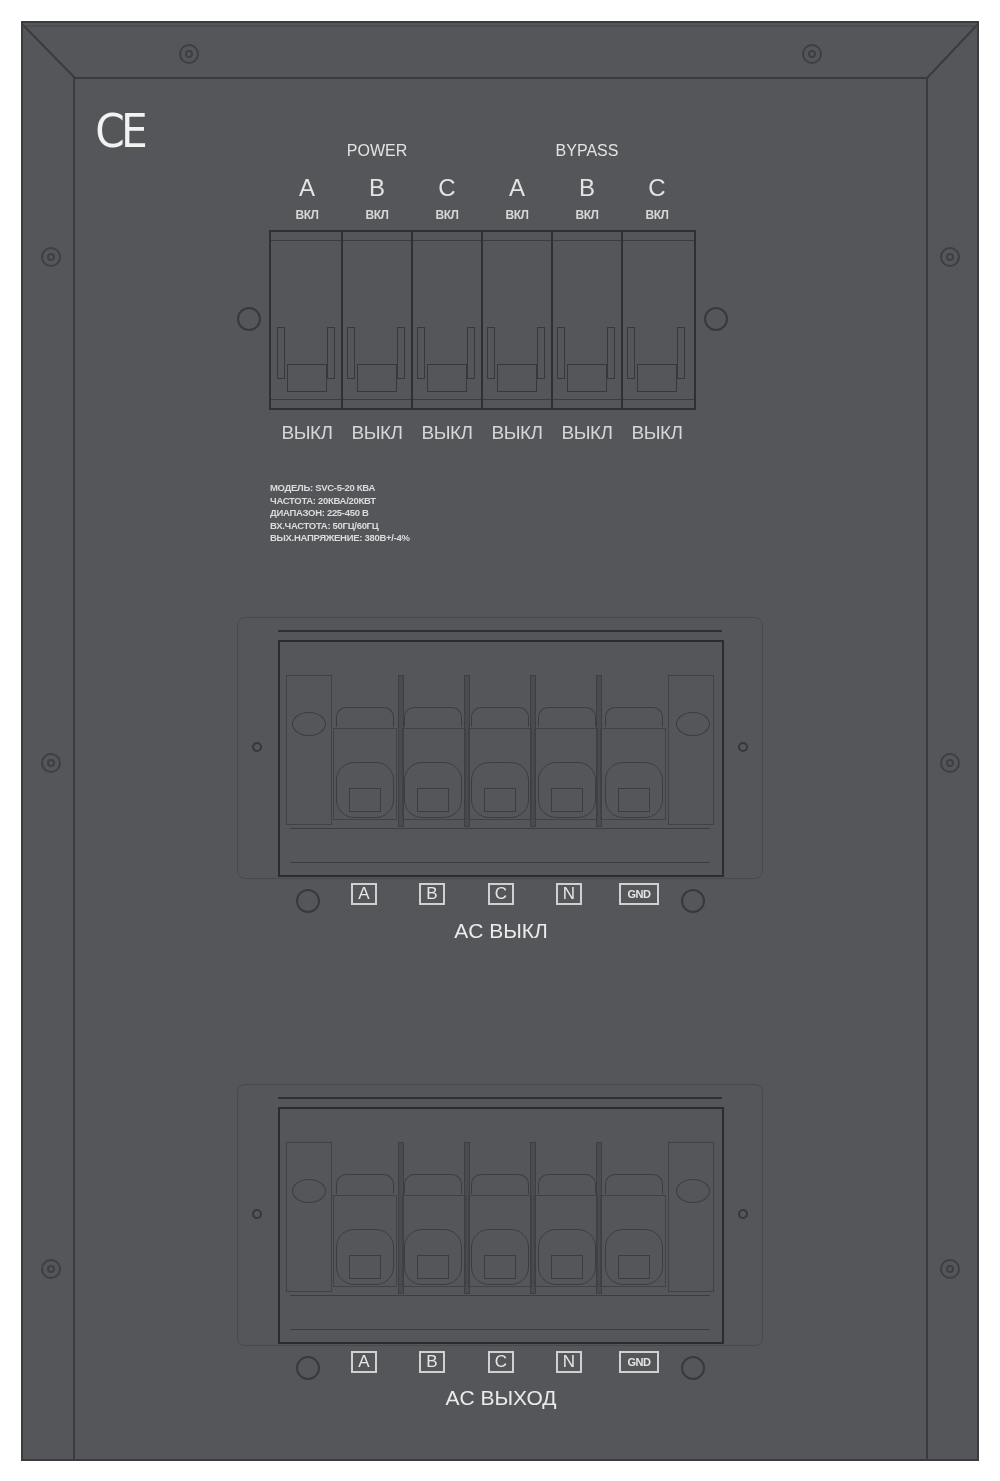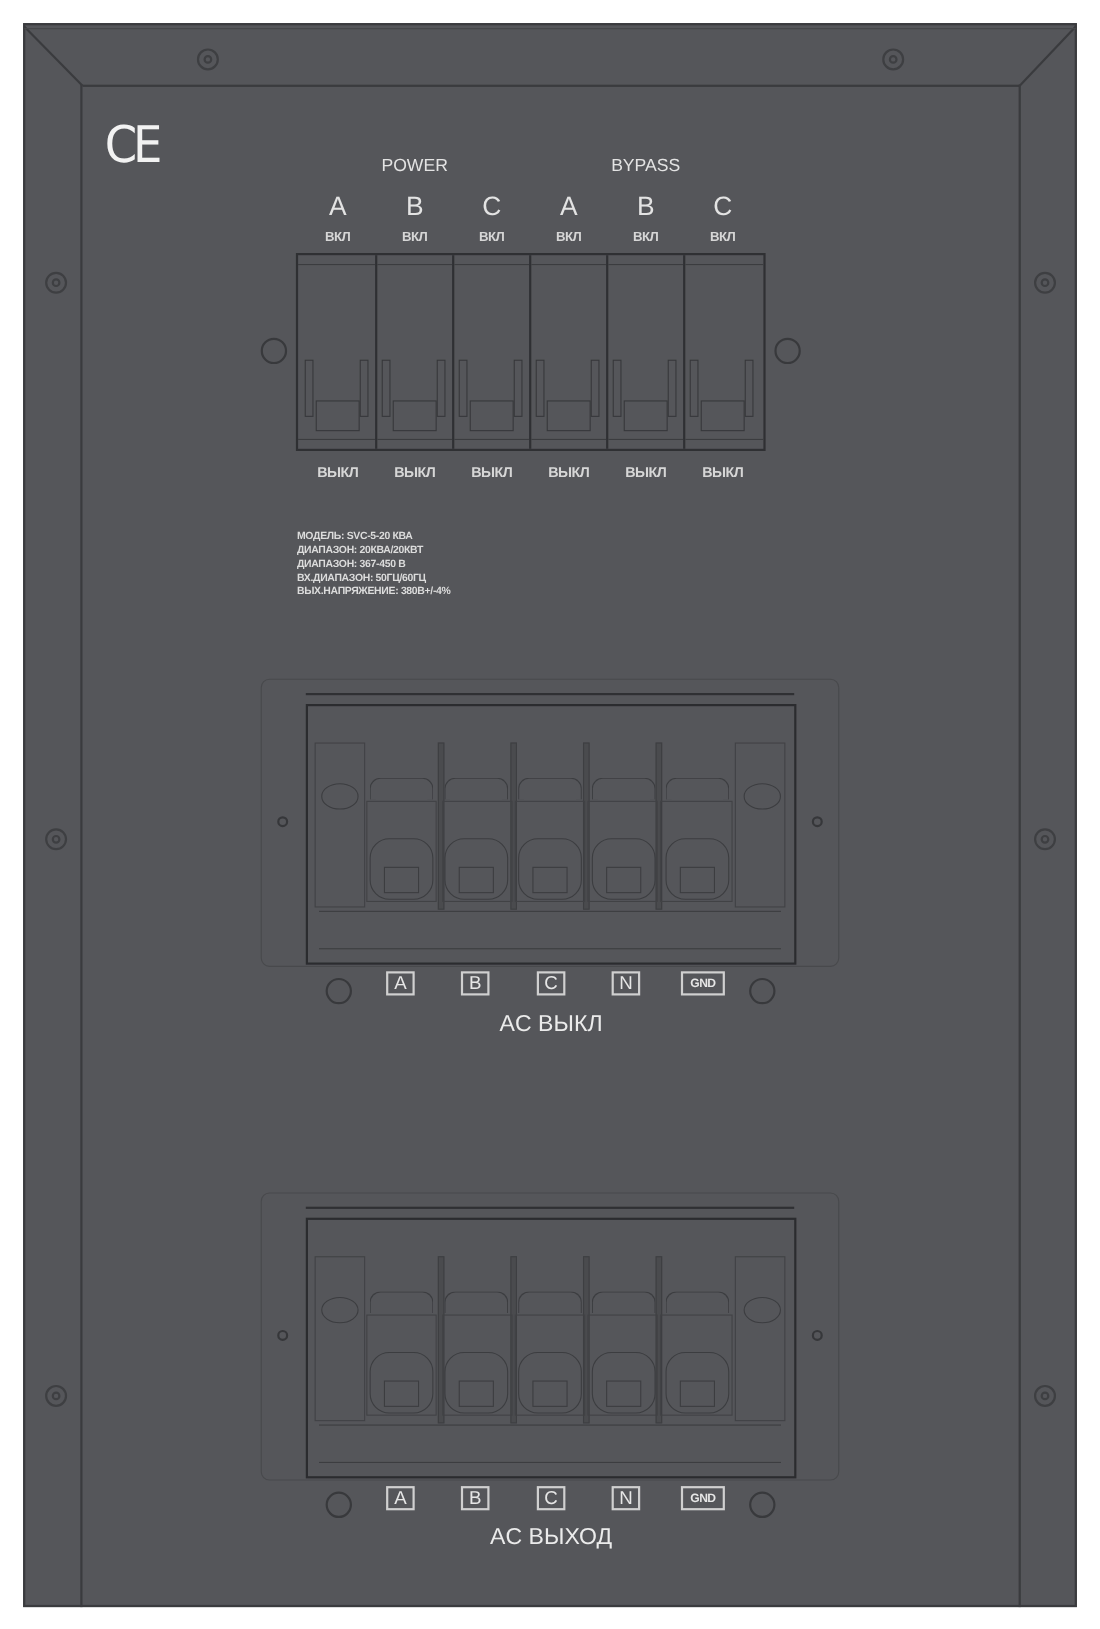--- a/index.html
+++ b/index.html
@@ -8,21 +8,21 @@
   .panel{position:absolute;left:21px;top:21px;width:958px;height:1440px;background:#55565a;border:2px solid #3a3b3e;box-sizing:border-box;}
   .frame-line{position:absolute;background:#3a3b3e;}
   .screw{position:absolute;width:20px;height:20px;border:2px solid #3e3f42;border-radius:50%;box-sizing:border-box;}
   .screw::after{content:"";position:absolute;left:4px;top:4px;width:8px;height:8px;border:2px solid #3e3f42;border-radius:50%;box-sizing:border-box;}
   .hole{position:absolute;width:24px;height:24px;border:2px solid #38393c;border-radius:50%;box-sizing:border-box;}
   .txt{position:absolute;color:#e3e3e3;text-align:center;white-space:nowrap;}
   .ce{position:absolute;left:93px;top:104px;color:#f2f2f2;font-size:46px;font-weight:400;letter-spacing:-4px;font-family:"DejaVu Sans",sans-serif;transform:scaleX(0.92);}
   .group-label{font-size:16px;width:120px;}
   .phase-letter{font-size:24px;width:60px;}
   .vkl{font-size:12px;width:60px;font-weight:bold;letter-spacing:-0.5px;color:#d6d6d6;}
-  .vykl{font-size:13px;width:70px;font-weight:bold;letter-spacing:-0.5px;color:#d6d6d6;}
+  .vykl{font-size:19px;width:70px;font-weight:normal;letter-spacing:-0.5px;color:#d6d6d6;}
   .breaker-block{position:absolute;left:269px;top:230px;width:427px;height:180px;border:2px solid #2f3033;box-sizing:border-box;}
   .breaker{position:absolute;top:0;height:176px;border-right:2px solid #2f3033;box-sizing:border-box;}
   .breaker .inner-top{position:absolute;left:0;right:0;top:8px;height:1px;background:#3b3c3f;}
   .breaker .inner-bot{position:absolute;left:0;right:0;bottom:8px;height:1px;background:#3b3c3f;}
   .lever-l,.lever-r{position:absolute;top:95px;width:8px;height:52px;border:1px solid #37383b;box-sizing:border-box;}
   .lever-base{position:absolute;top:132px;height:28px;border:1px solid #37383b;box-sizing:border-box;}
   .spec{position:absolute;left:270px;top:482px;color:#dcdcdc;font-size:9.5px;line-height:12.5px;font-weight:bold;letter-spacing:-0.3px;}
   .tb-outer{position:absolute;border:1px solid #48494c;border-radius:8px;box-sizing:border-box;}
   .tb-main{position:absolute;border:2px solid #2b2c2f;box-sizing:border-box;}
   .tb-line{position:absolute;background:#3c3d40;}
@@ -128,23 +128,23 @@
 
 <div class="txt vykl" style="left:272px;top:422px;">ВЫКЛ</div>
 <div class="txt vykl" style="left:342px;top:422px;">ВЫКЛ</div>
 <div class="txt vykl" style="left:412px;top:422px;">ВЫКЛ</div>
 <div class="txt vykl" style="left:482px;top:422px;">ВЫКЛ</div>
 <div class="txt vykl" style="left:552px;top:422px;">ВЫКЛ</div>
 <div class="txt vykl" style="left:622px;top:422px;">ВЫКЛ</div>
 
 <div class="spec">
   <div>МОДЕЛЬ: SVC-5-20 КВА</div>
-  <div>ДИАПАЗОН: 20КВА/20КВТ</div>
-  <div>ДИАПАЗОН: 367-450 В</div>
-  <div>ВХ.ДИАПАЗОН: 50ГЦ/60ГЦ</div>
+  <div>ЧАСТОТА: 20КВА/20КВТ</div>
+  <div>ДИАПАЗОН: 225-450 В</div>
+  <div>ВХ.ЧАСТОТА: 50ГЦ/60ГЦ</div>
   <div>ВЫХ.НАПРЯЖЕНИЕ: 380В+/-4%</div>
 </div>
 
 <div>
   <div class="tb-outer" style="left:237px;top:617px;width:526px;height:262px;"></div>
   <div class="tb-main" style="left:278px;top:640px;width:446px;height:237px;"></div>
   <div class="tb-line" style="left:278px;top:630px;width:444px;height:2px;background:#2f3033;"></div>
   <div class="tb-line" style="left:290px;top:828px;width:420px;height:1px;"></div>
   <div class="tb-line" style="left:290px;top:862px;width:420px;height:1px;"></div>
   <div class="mini-screw" style="left:252px;top:742px;"></div>

